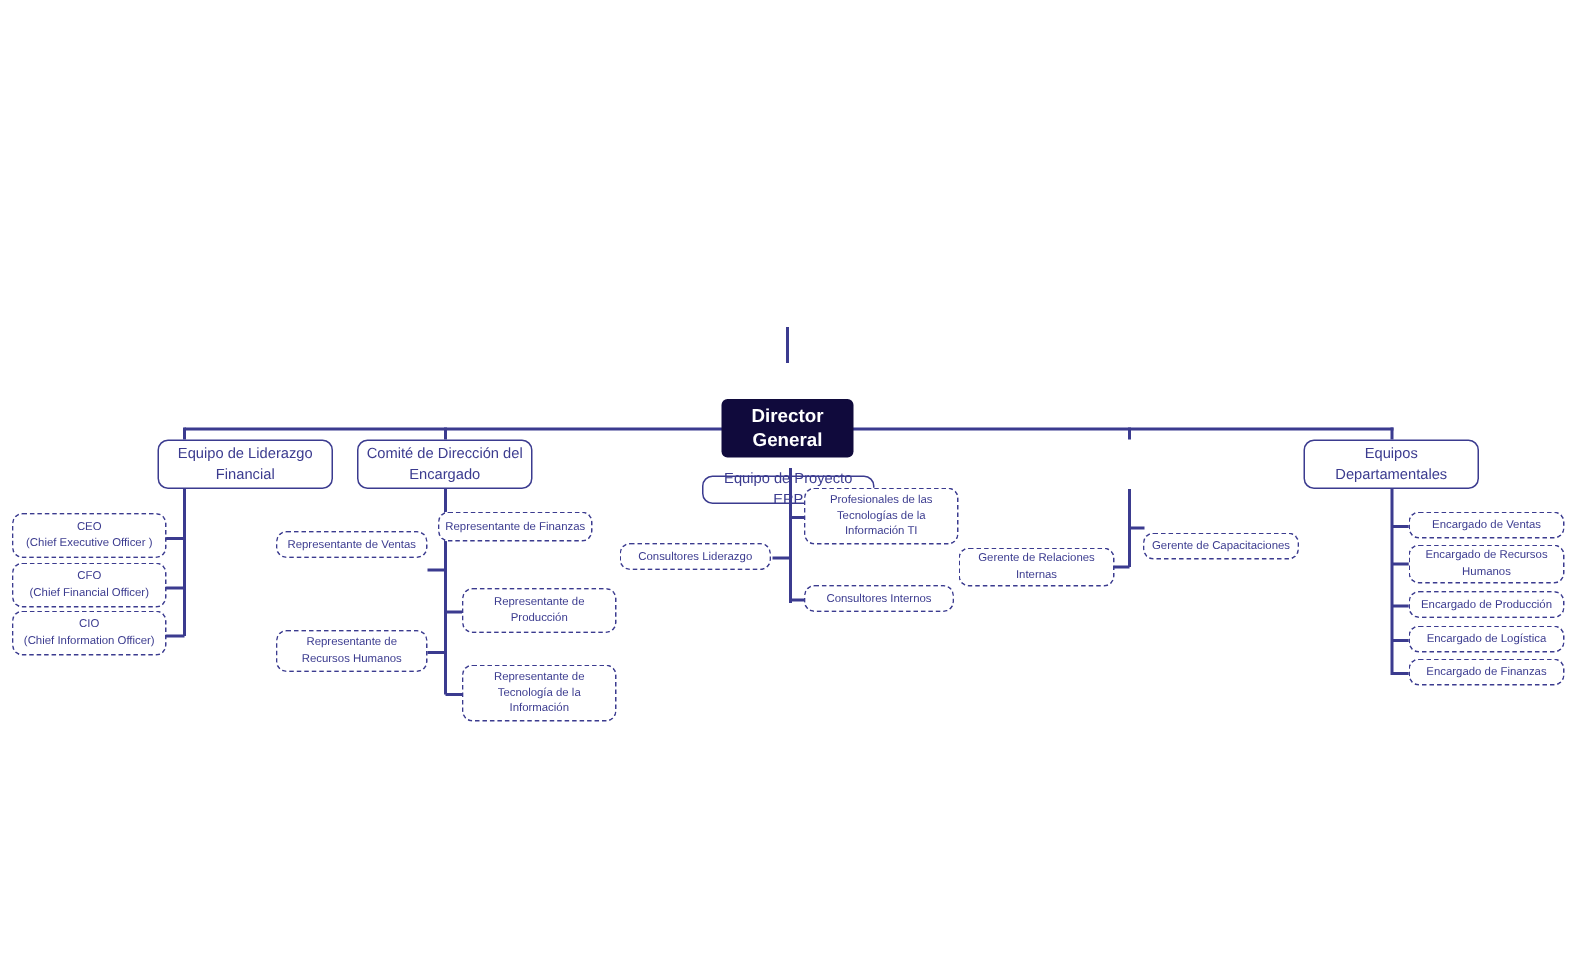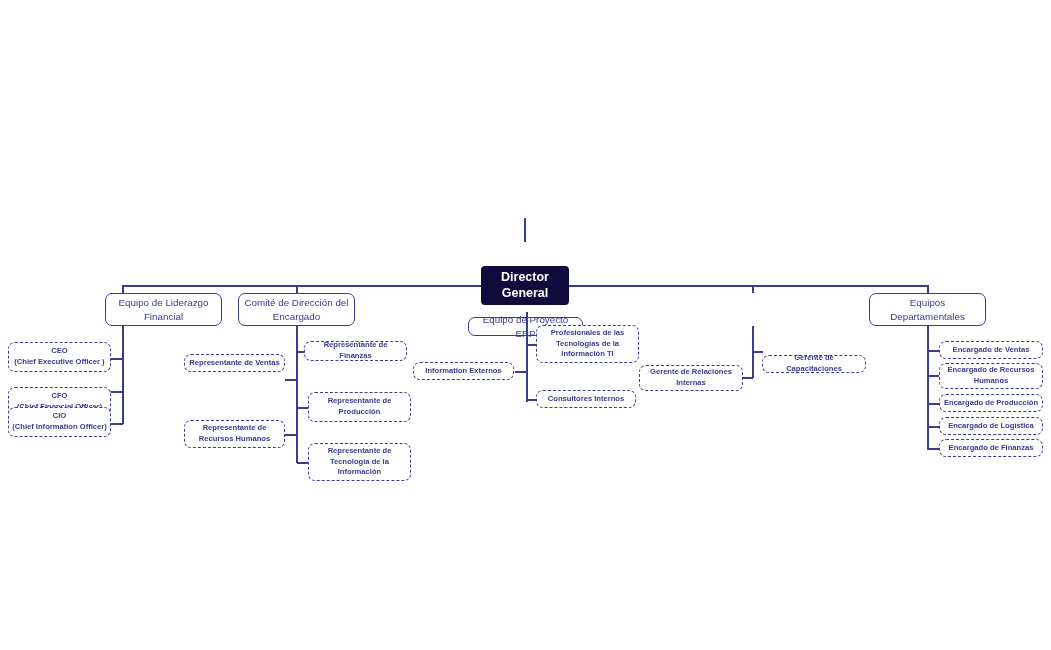--- a/index.html
+++ b/index.html
@@ -74,21 +74,20 @@
     border-radius: 7px;
     background: #ffffff;
     color: #3b3b8f;
     display: flex;
     align-items: center;
     justify-content: center;
     text-align: center;
     font-size: 7.6px;
     line-height: 1.4;
     padding: 1px 3px;
-    font-weight: bold;
   }
 </style>
 </head>
 <body>
 
 <div id="canvas">
 
   <div class="line thick-v" style="left:524px; top:218px; height:24px;"></div>
 
   <div class="line thick-v" style="left:524px; top:281px; height:5px;"></div>
@@ -119,21 +118,21 @@
   <div class="line thick-h" style="left:110px; top:358px; width:13px;"></div>
   <div class="line thick-h" style="left:110px; top:391px; width:13px;"></div>
   <div class="line thick-h" style="left:110px; top:423px; width:13px;"></div>
 
   <div class="node-dashed" style="left:8px; top:342px; width:103px; height:30px;">
     <div>
       <div>CEO</div>
       <div>(Chief Executive Officer )</div>
     </div>
   </div>
-  <div class="node-dashed" style="left:8px; top:375px; width:103px; height:30px;margin-top:12px;">
+  <div class="node-dashed" style="left:8px; top:375px; width:103px; height:30px;">
     <div>
       <div>CFO</div>
       <div>(Chief Financial Officer)</div>
     </div>
   </div>
   <div class="node-dashed" style="left:8px; top:407px; width:103px; height:30px;">
     <div>
       <div>CIO</div>
       <div>(Chief Information Officer)</div>
     </div>
@@ -148,21 +147,21 @@
 
   <div class="line thick-v" style="left:296px; top:326px; height:137px;"></div>
 
   <div class="line thick-h" style="left:297px; top:351px; width:12px;"></div>
   <div class="line thick-h" style="left:297px; top:407px; width:12px;"></div>
   <div class="line thick-h" style="left:297px; top:462px; width:12px;"></div>
 
   <div class="line thick-h" style="left:285px; top:379px; width:12px;"></div>
   <div class="line thick-h" style="left:285px; top:434px; width:12px;"></div>
 
-  <div class="node-dashed" style="left:304px; top:341px; width:103px; height:20px;">
+  <div class="node-dashed" style="left:292px; top:341px; width:103px; height:20px;">
     <div>Representante de Finanzas</div>
   </div>
   <div class="node-dashed" style="left:308px; top:392px; width:103px; height:30px;">
     <div>
       <div>Representante de</div>
       <div>Producción</div>
     </div>
   </div>
   <div class="node-dashed" style="left:308px; top:443px; width:103px; height:38px;">
     <div>
@@ -196,21 +195,21 @@
     <div>
       <div>Profesionales de las</div>
       <div>Tecnologías de la</div>
       <div>Información TI</div>
     </div>
   </div>
   <div class="node-dashed" style="left:536px; top:390px; width:100px; height:18px;">
     <div>Consultores Internos</div>
   </div>
   <div class="node-dashed" style="left:413px; top:362px; width:101px; height:18px;">
-    <div>Information Externos</div>
+    <div>Consultores Liderazgo</div>
   </div>
 
 
   <div class="line thick-v" style="left:752px; top:326px; height:52px;"></div>
   <div class="line thick-h" style="left:753px; top:351px; width:10px;"></div>
   <div class="line thick-h" style="left:741px; top:377px; width:12px;"></div>
 
   <div class="node-dashed" style="left:762px; top:342px; width:104px; height:18px;margin-top:13px;">
     <div>Gerente de Capacitaciones</div>
   </div>

